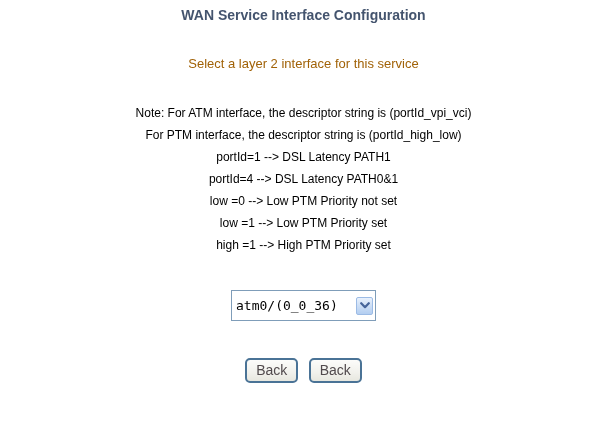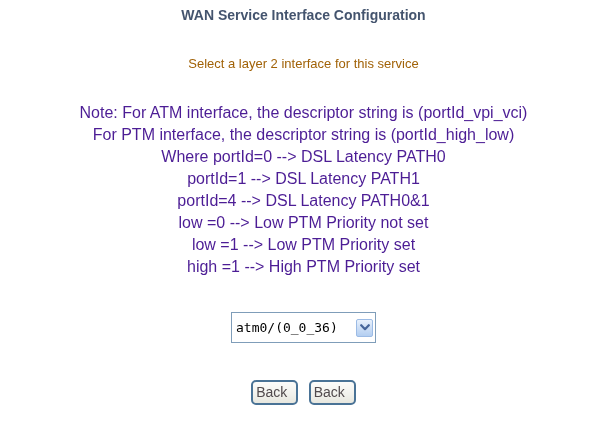--- a/index.html
+++ b/index.html
@@ -26,23 +26,23 @@
     color: #44546e;
   }
   .subtitle {
     margin-top: 33px;
     font-size: 13px;
     line-height: 16px;
     color: #a16207;
   }
   .note-block {
     margin-top: 30px;
-    font-size: 16px;
+    font-size: 12px;
     line-height: 22px;
-    color: #4c1d95;
+    color: #000000;
     text-align: center;
   }
   .select-row {
     margin-top: 34px;
     height: 22px;
   }
   .iface-select {
     display: inline-flex;
     align-items: center;
     box-sizing: border-box;
@@ -74,21 +74,21 @@
     background: linear-gradient(180deg, #e9f2fd 0%, #cfe0f6 45%, #b3cef1 100%);
   }
   .button-row {
     margin-top: 46px;
   }
   .nav-button {
     display: inline-block;
     box-sizing: border-box;
     height: 25px;
     margin: 0 3px;
-    padding: 2px 9px 3px 3px;
+    padding: 2px 9px 3px 9px;
     border: 2px solid #4a7396;
     border-radius: 5px;
     background: linear-gradient(180deg, #fcfcfa 0%, #f1f1ec 60%, #e7e7df 100%);
     font-family: "Liberation Sans", sans-serif;
     font-size: 14px;
     color: #514a4d;
     cursor: pointer;
     line-height: 16px;
   }
 </style>
@@ -97,21 +97,20 @@
 
 <div class="page">
 
   <h2 class="page-title">WAN Service Interface Configuration</h2>
 
   <div class="subtitle">Select a layer 2 interface for this service</div>
 
   <div class="note-block">
     <div>Note: For ATM interface, the descriptor string is (portId_vpi_vci)</div>
     <div>For PTM interface, the descriptor string is (portId_high_low)</div>
-    <div>Where portId=0 --&gt; DSL Latency PATH0</div>
     <div>portId=1 --&gt; DSL Latency PATH1</div>
     <div>portId=4 --&gt; DSL Latency PATH0&amp;1</div>
     <div>low =0 --&gt; Low PTM Priority not set</div>
     <div>low =1 --&gt; Low PTM Priority set</div>
     <div>high =1 --&gt; High PTM Priority set</div>
   </div>
 
   <div class="select-row">
     <div class="iface-select">
       <span class="value">atm0/(0_0_36)</span>

